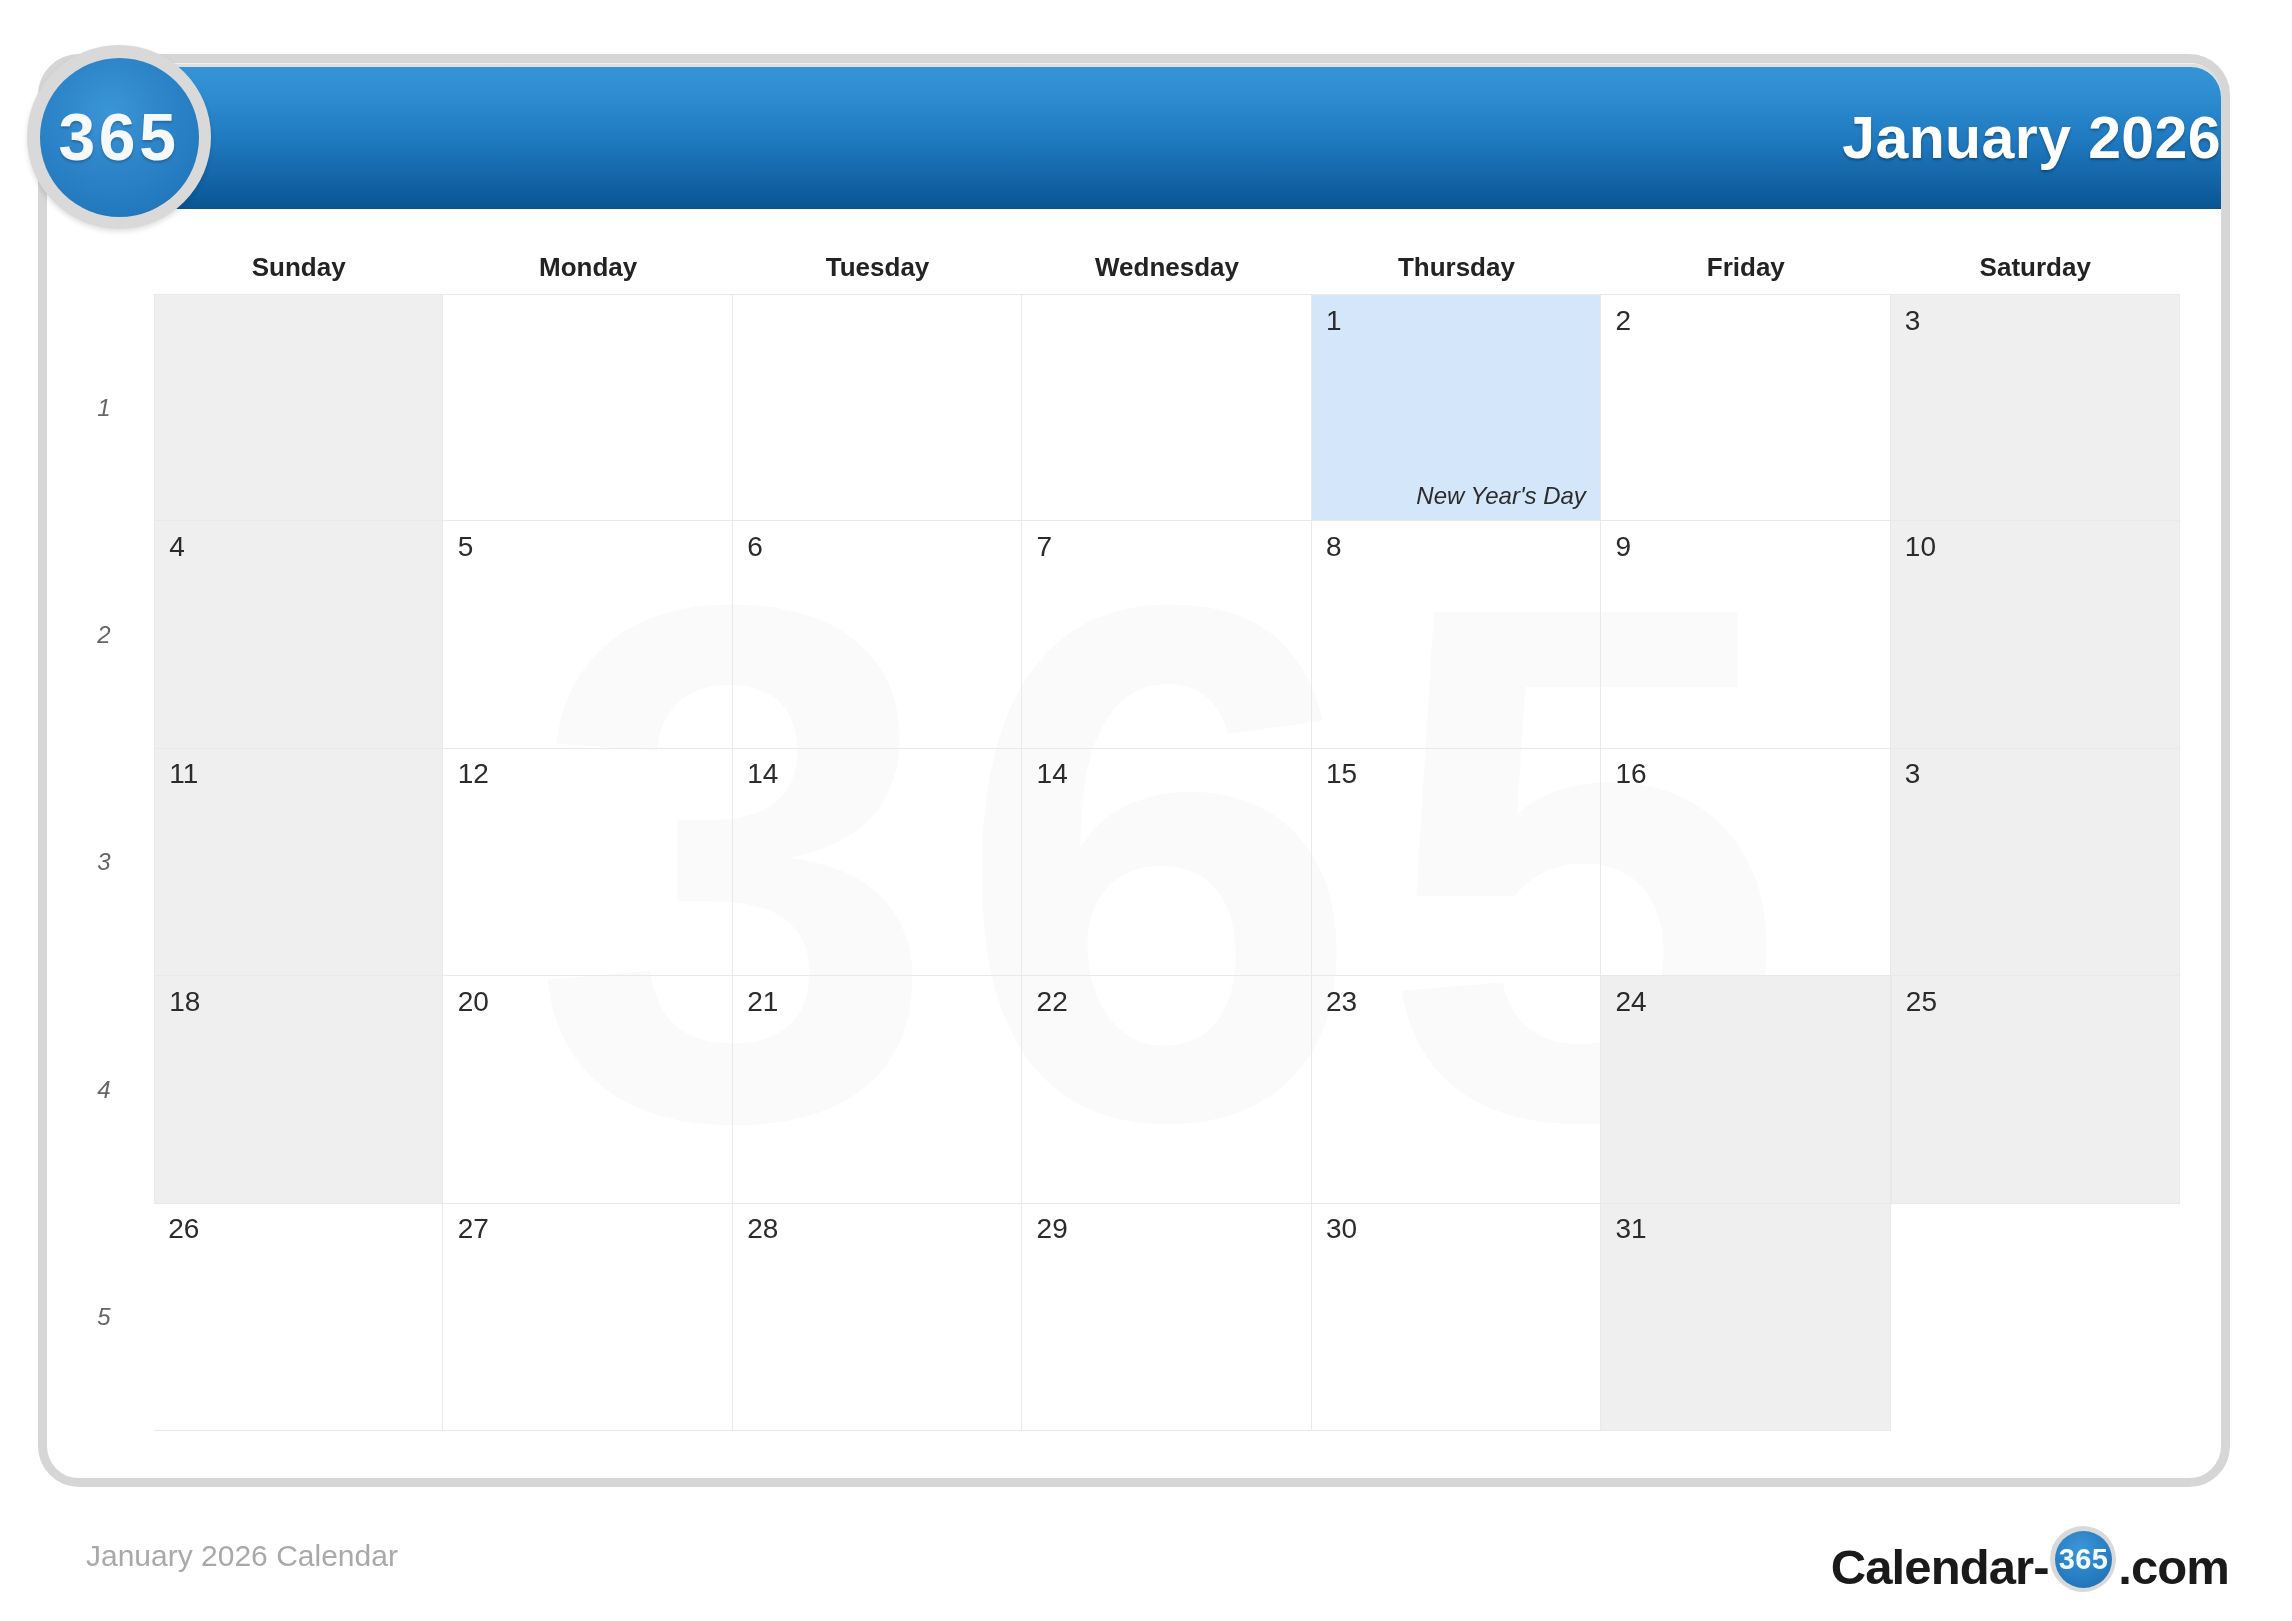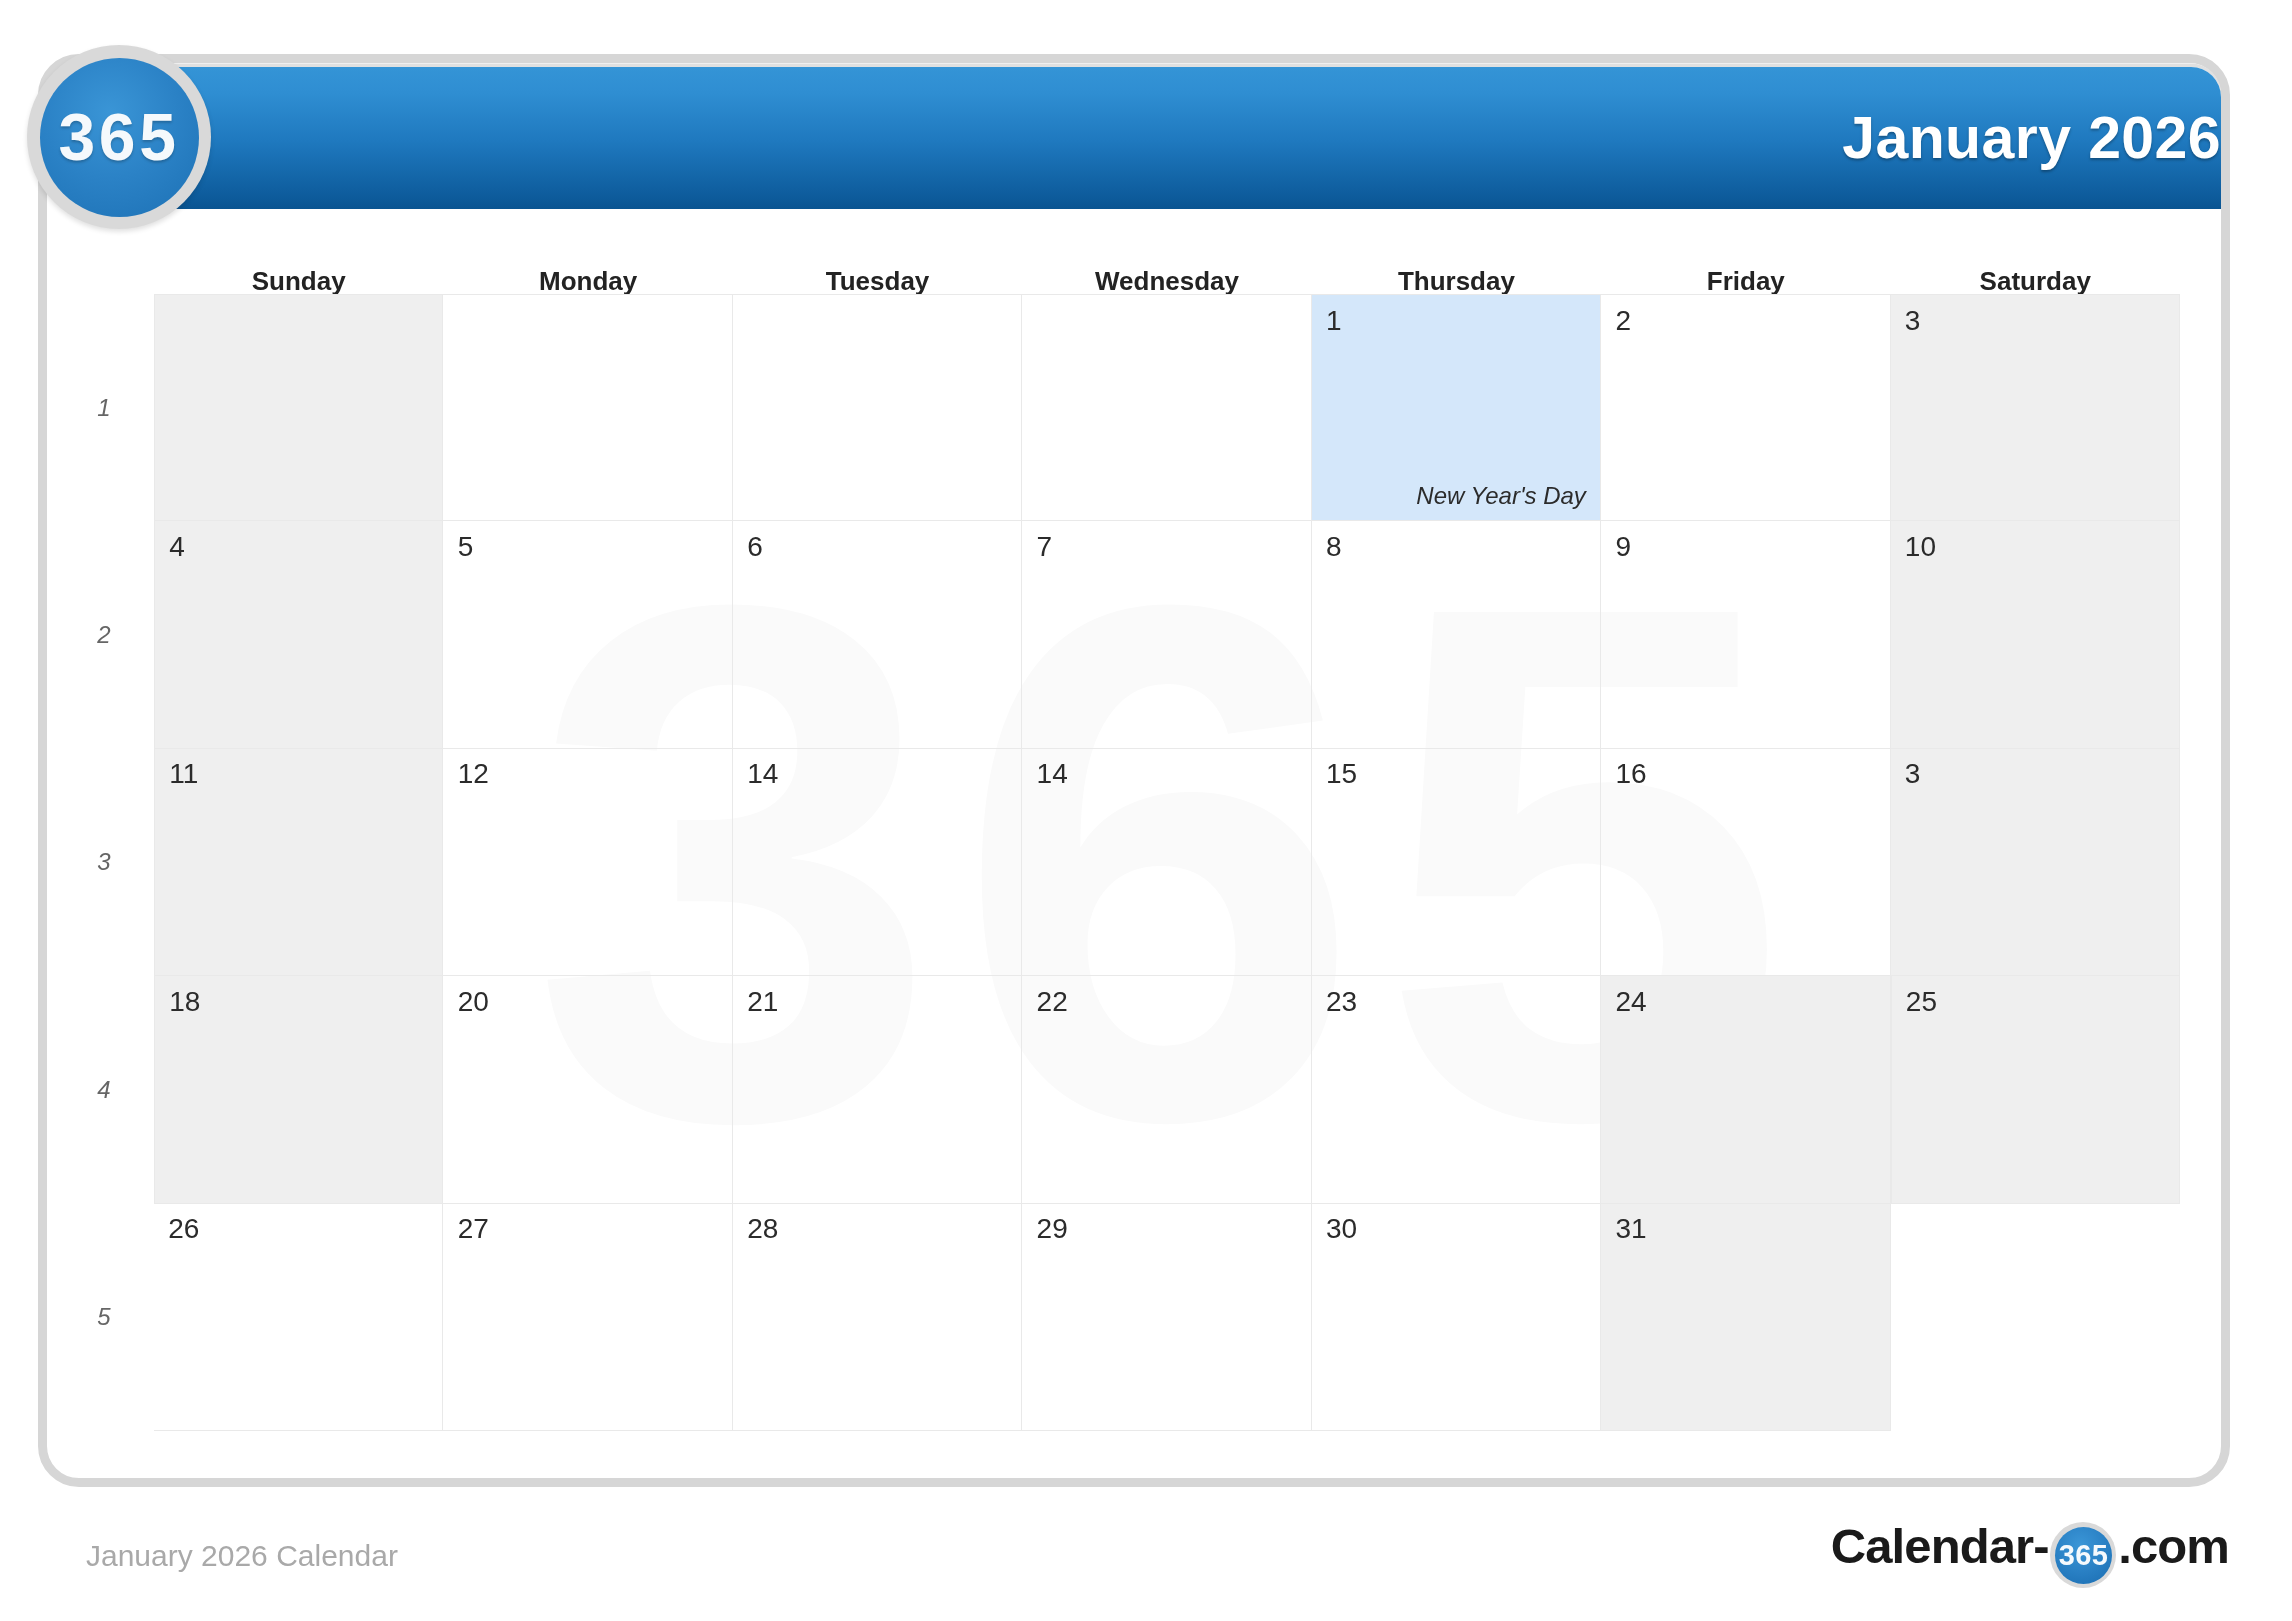--- a/index.html
+++ b/index.html
@@ -104,21 +104,20 @@
     height: 45px;
     display: flex;
   }
   .weekday-cell {
     flex: 1 1 0;
     text-align: center;
     font-size: 26px;
     font-weight: bold;
     color: #232323;
     line-height: 36px;
-    margin-top: 14px;
   }
 
   
   .grid-wrap {
     position: absolute;
     left: 154px;
     top: 294px;
     width: 2026px;
     height: 1137px;
   }
@@ -205,21 +204,21 @@
     top: 1539px;
     font-size: 30px;
     color: #a9a9a9;
   }
 
   .footer-logo {
     position: absolute;
     right: 64px;
     top: 1522px;
     display: flex;
-    align-items: flex-start;
+    align-items: flex-end;
     height: 70px;
   }
   .footer-logo-text {
     font-size: 49px;
     font-weight: bold;
     color: #1a1a1a;
     letter-spacing: -0.9px;
     line-height: 1;
   }
   .footer-badge {

